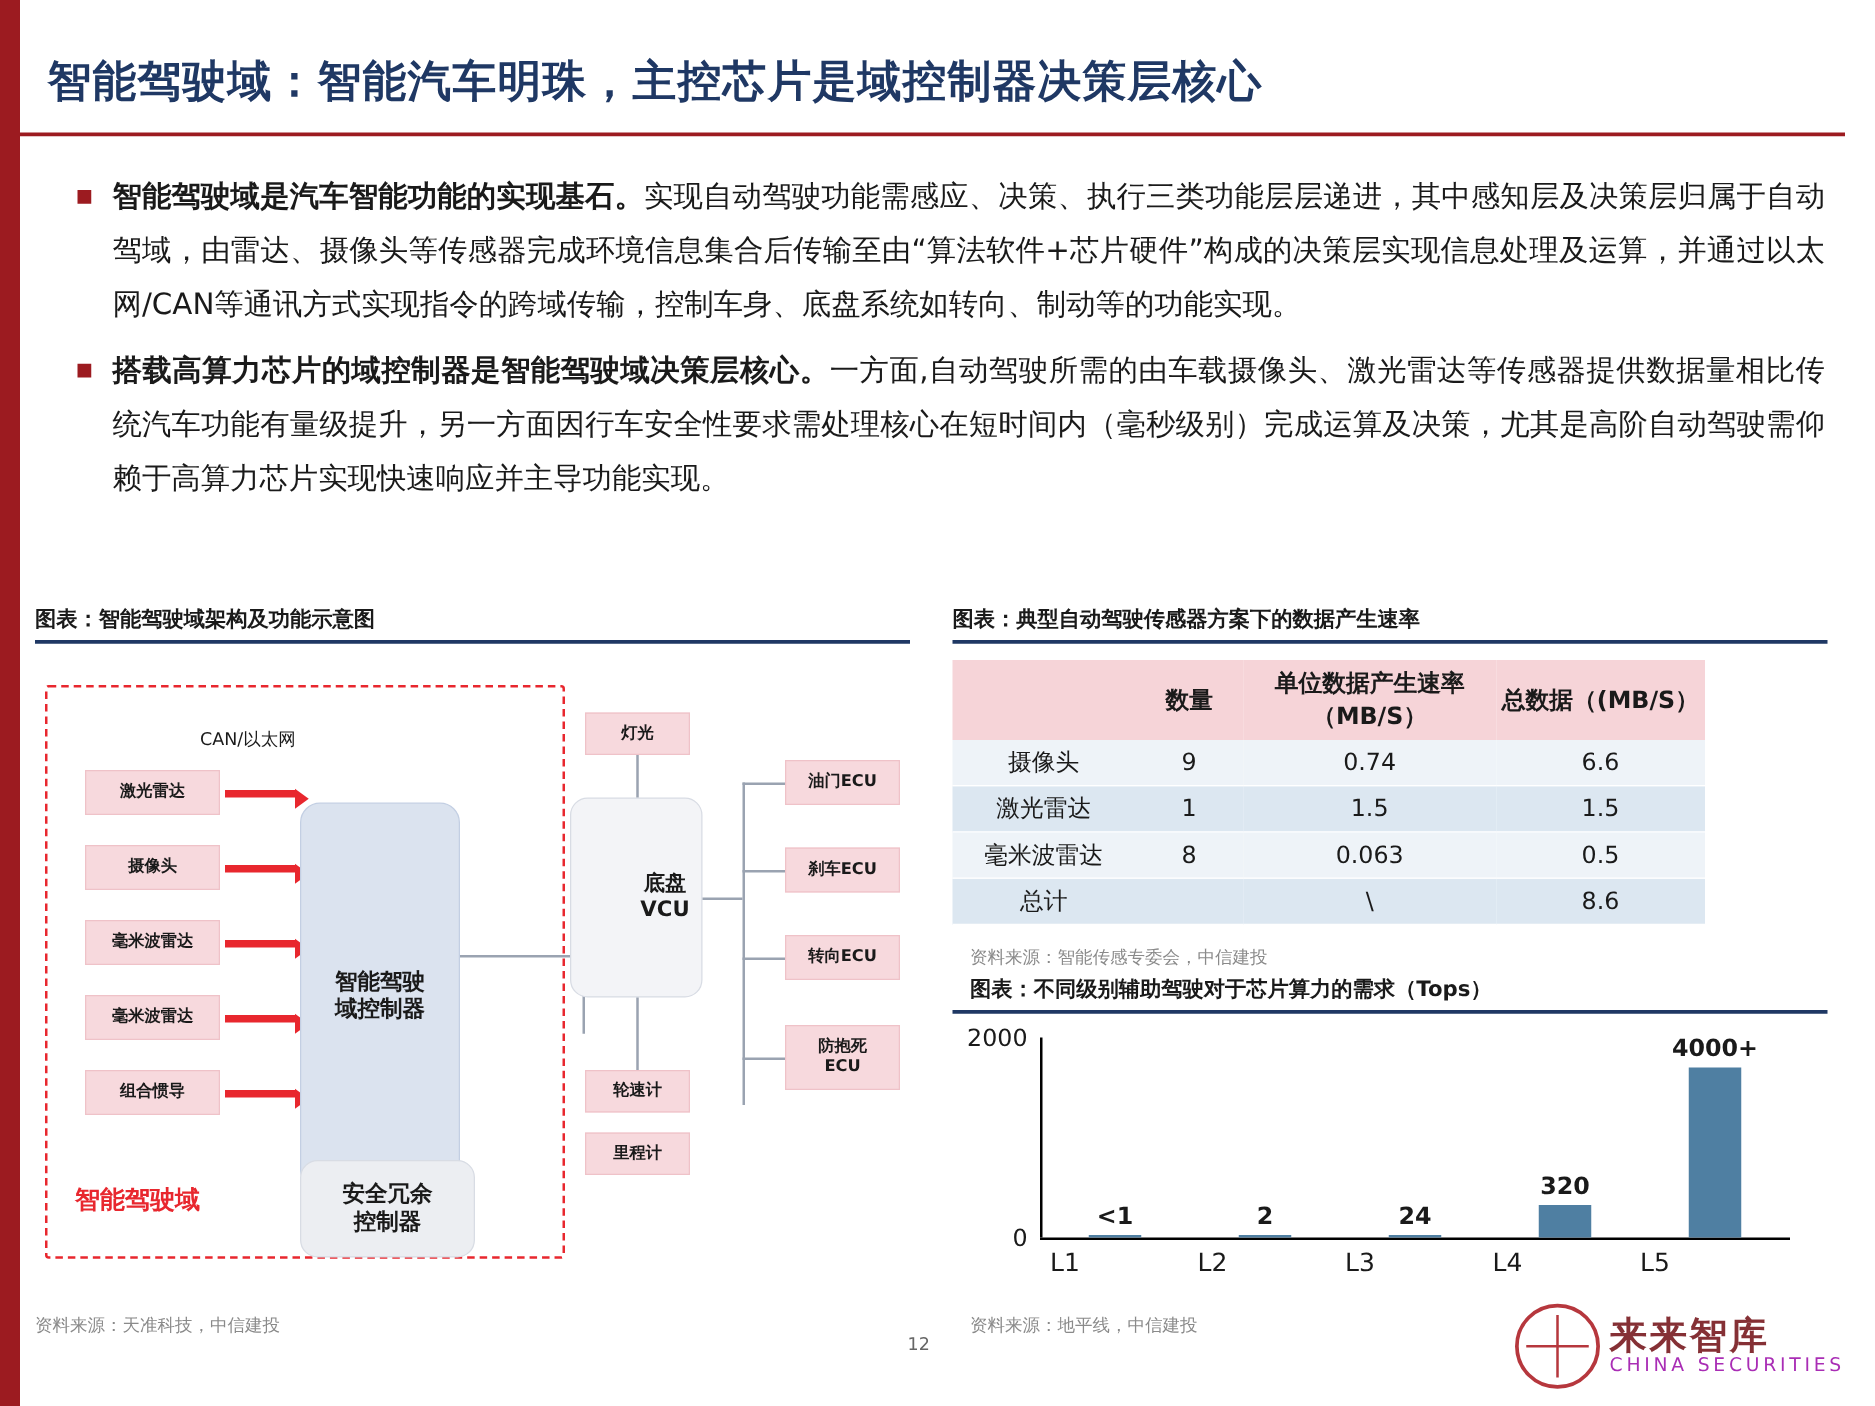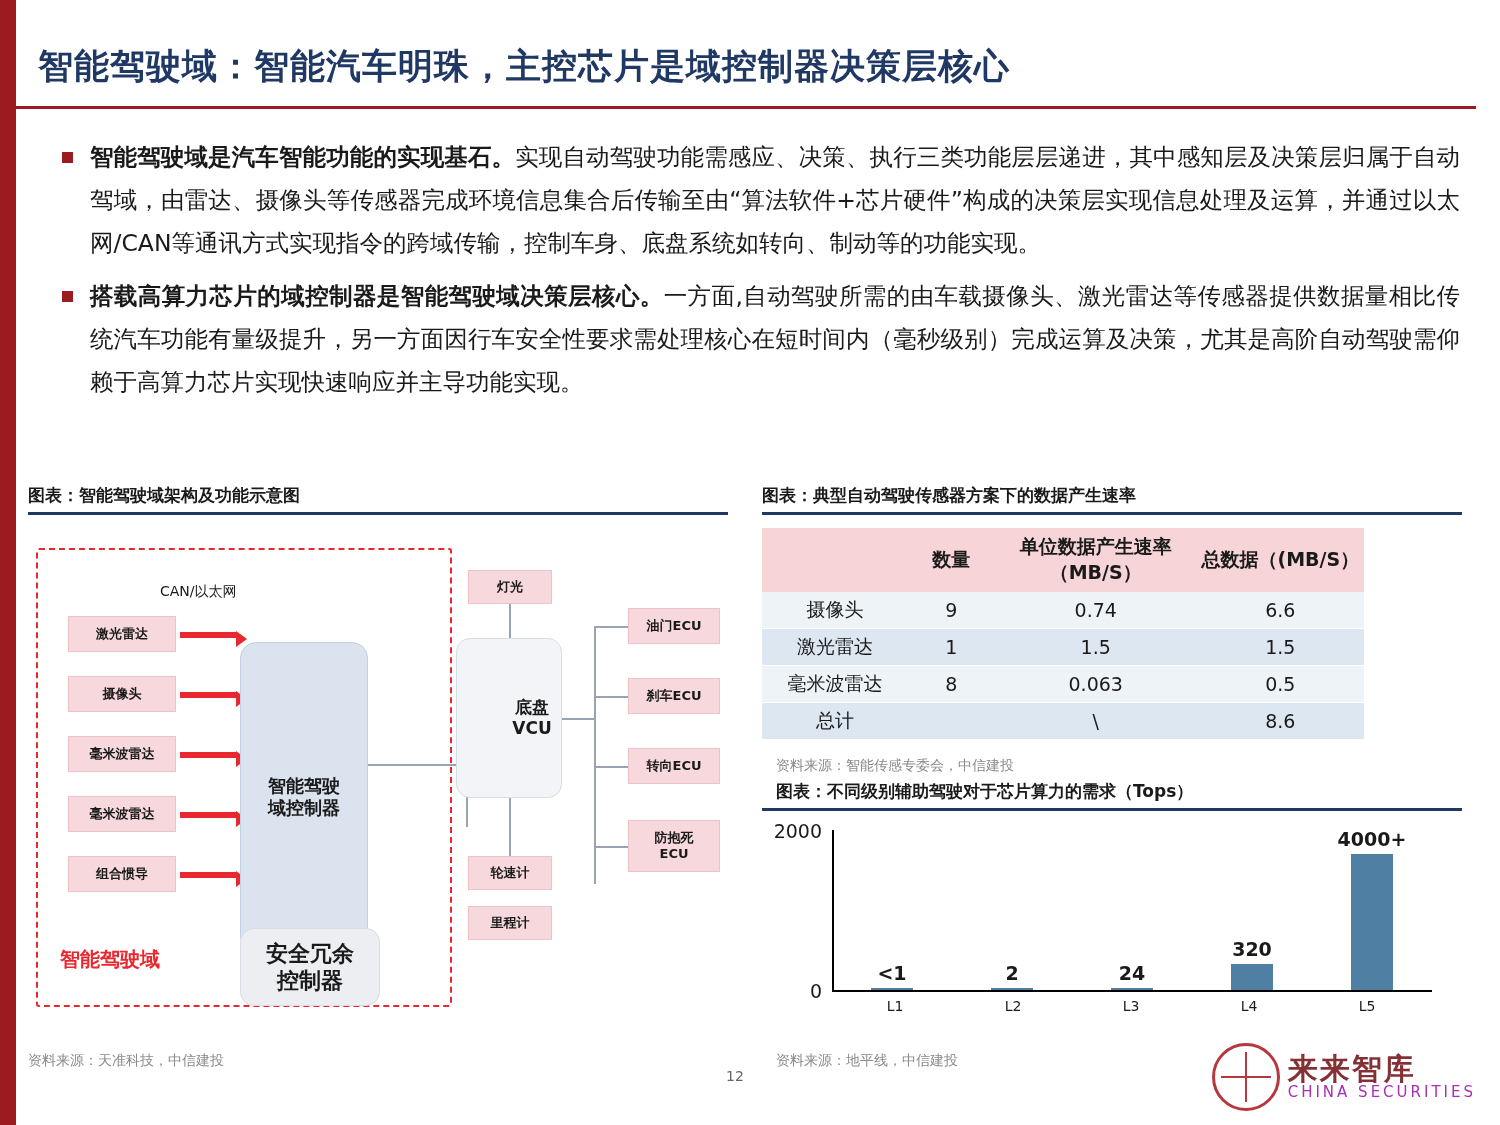--- a/index.html
+++ b/index.html
@@ -135,21 +135,21 @@
     border: 1px solid #c3cfe3;
     color: #1a1a1a;
     font-size: 18px;
     border-radius: 16px;
     margin-top: 32px;
   }
   .node-grey {
     background: #eceef2;
     border: 1px solid #d8dce4;
     color: #1a1a1a;
-    font-size: 22px;
+    font-size: 18px;
     border-radius: 14px;
   }
   .node-white {
     background: #f3f4f7;
     border: 1px solid #d8dce4;
     color: #1a1a1a;
     font-size: 17px;
     border-radius: 14px;
   }
   .label-plain {
@@ -255,23 +255,23 @@
     font-family: "DejaVu Sans", sans-serif;
     font-size: 19px;
     font-weight: bold;
     color: #1a1a1a;
     text-align: center;
     white-space: nowrap;
   }
   .xlabel {
     position: absolute;
     font-family: "DejaVu Sans", sans-serif;
-    font-size: 14px;
-    color: #1a1a1a;
-    text-align: center;
+    font-size: 20px;
+    color: #1a1a1a;
+    text-align: left;
     white-space: nowrap;
   }
   
   .page-num {
     position: absolute;
     left: 726px; top: 1068px;
     font-family: "DejaVu Sans", sans-serif;
     font-size: 14px;
     color: #666666;
   }

